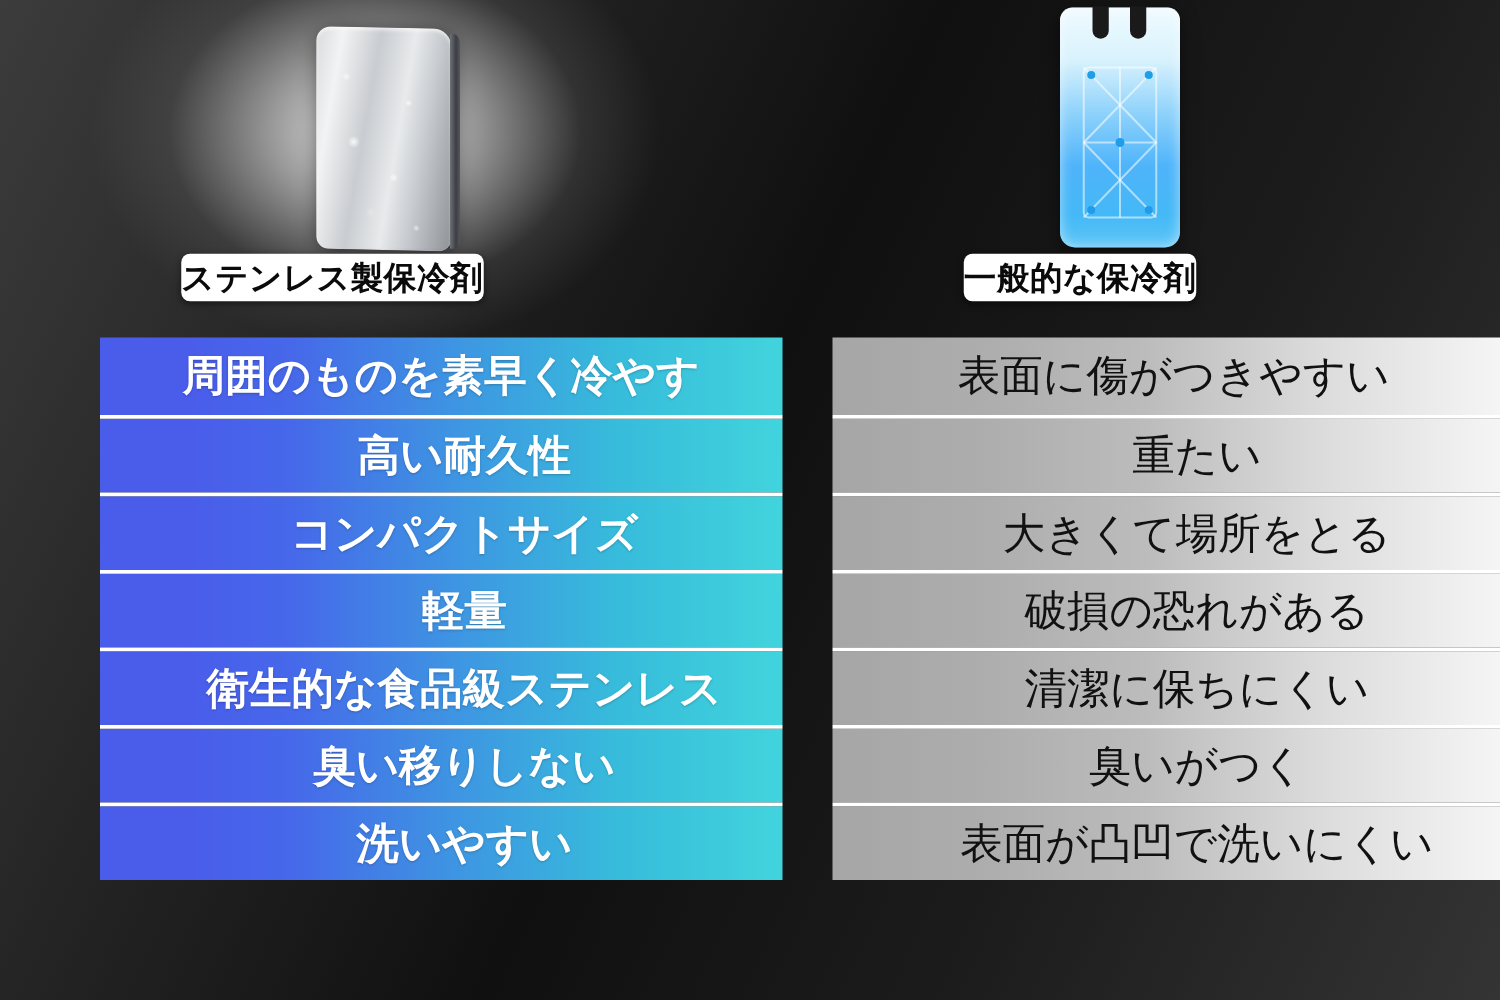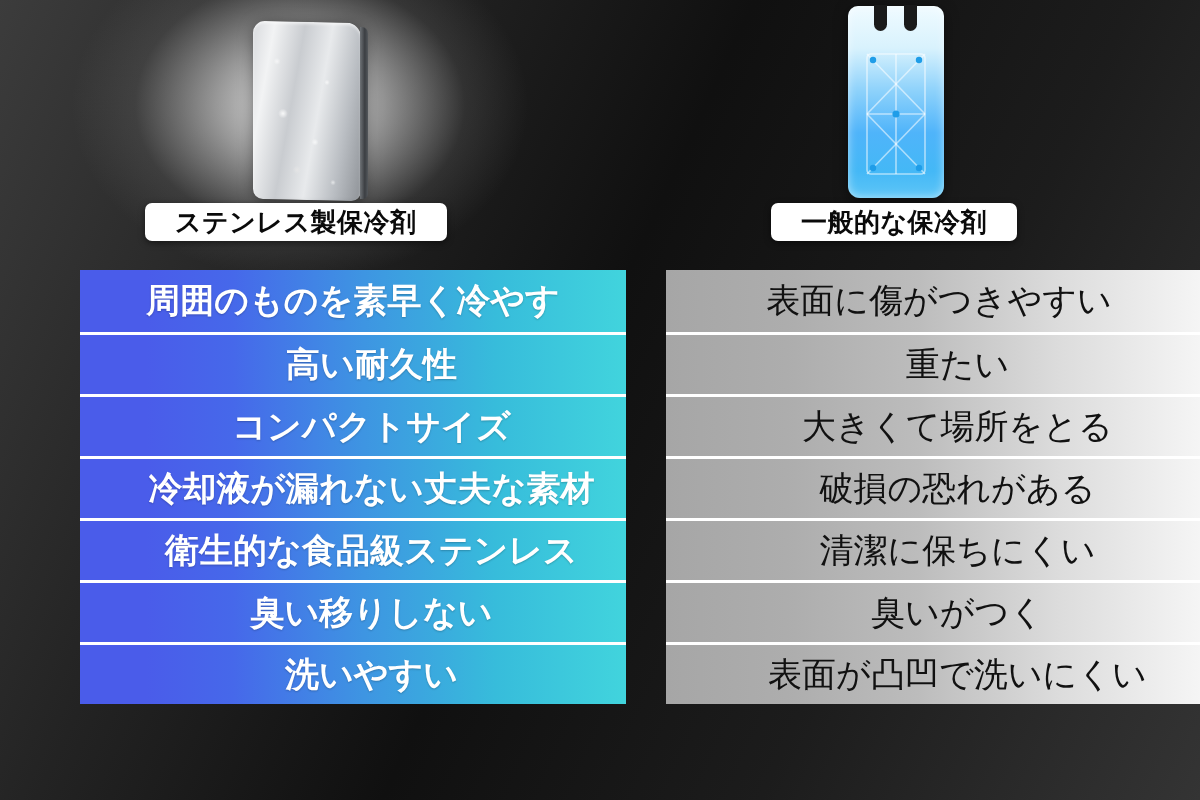--- a/index.html
+++ b/index.html
@@ -68,21 +68,21 @@
     text-shadow:4px 5px 3px rgba(0,0,0,.85), 0 0 14px rgba(0,0,0,.6);
   }
 
   
   .col-header{
     position:absolute; top:203px; height:38px;
     background:#fff; border-radius:7px;
     display:flex; align-items:center; justify-content:center;
     color:#0a0a0a; font-weight:bold; font-size:26px; letter-spacing:.5px;
     box-shadow:0 2px 6px rgba(0,0,0,.5);
-    padding:0 30px; white-space:nowrap;
+    padding:0 0; white-space:nowrap;
   }
   .col-header.left{ left:145px; }
   .col-header.right{ left:771px; }
 
   
   .table{ position:absolute; top:270px; width:546px;margin-left:48px; }
   .table.left{ left:32px; }
   .table.right{ left:618px; }
 
   .row{
@@ -136,21 +136,21 @@
   </div>
 
 
   <div class="col-header left">ステンレス製保冷剤</div>
   <div class="col-header right">一般的な保冷剤</div>
 
   <div class="table left">
     <div class="row">周囲のものを素早く冷やす</div>
     <div class="row">高い耐久性</div>
     <div class="row">コンパクトサイズ</div>
-    <div class="row">冷却液が漏れない丈夫な素材</div>
+    <div class="row">軽量</div>
     <div class="row">衛生的な食品級ステンレス</div>
     <div class="row">臭い移りしない</div>
     <div class="row">洗いやすい</div>
   </div>
 
   <div class="table right">
     <div class="row">表面に傷がつきやすい</div>
     <div class="row">重たい</div>
     <div class="row">大きくて場所をとる</div>
     <div class="row">破損の恐れがある</div>

